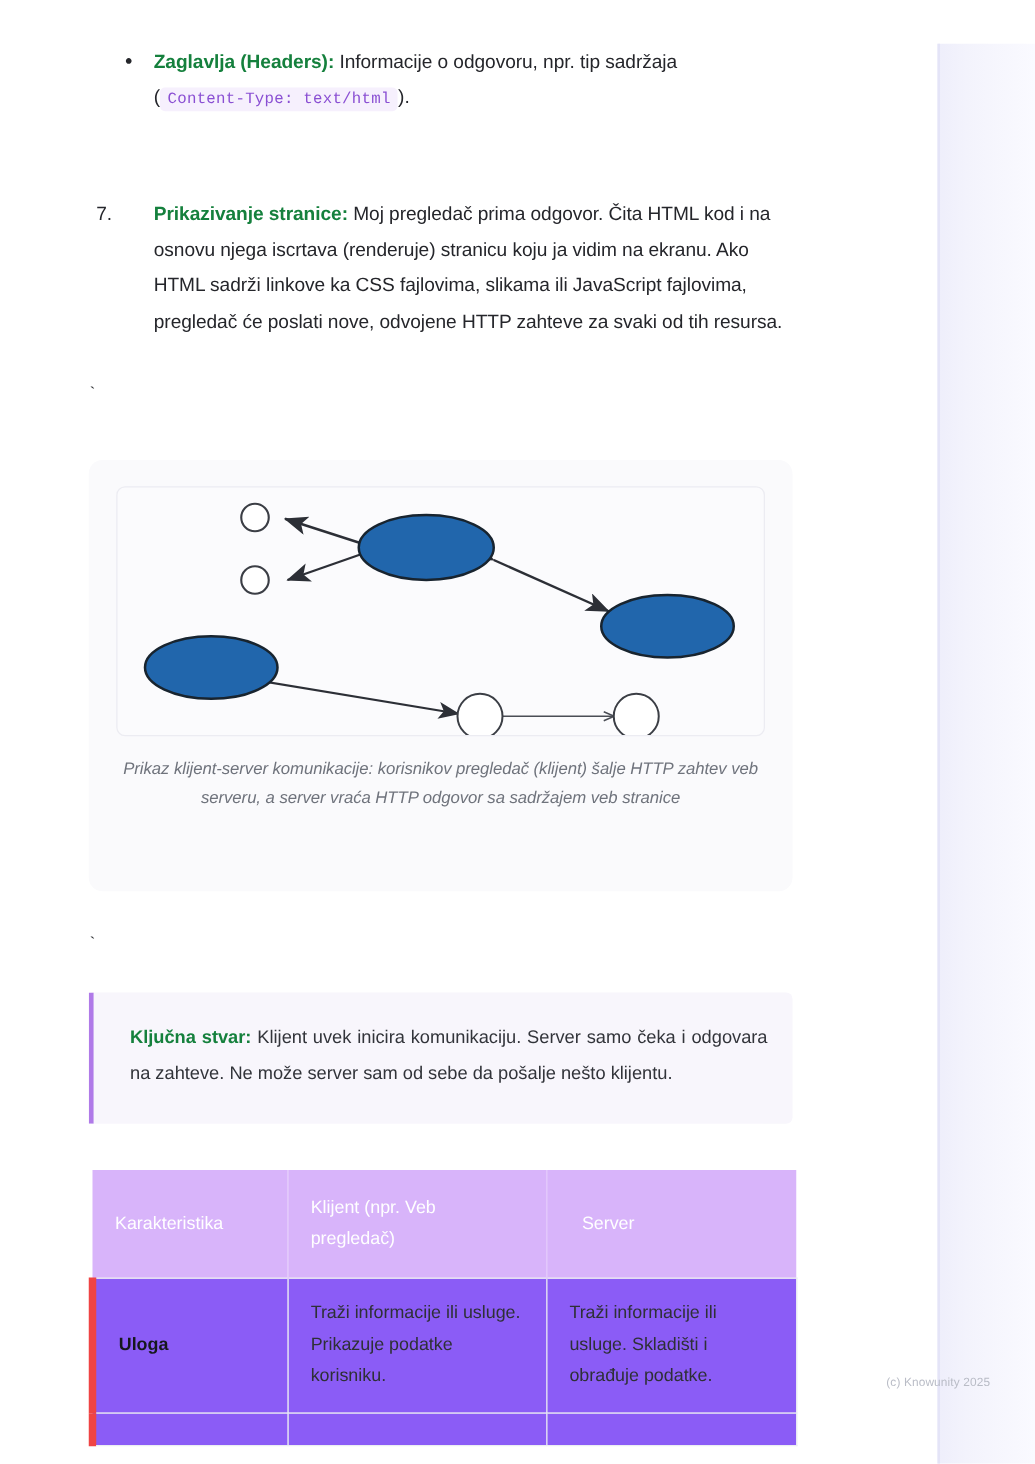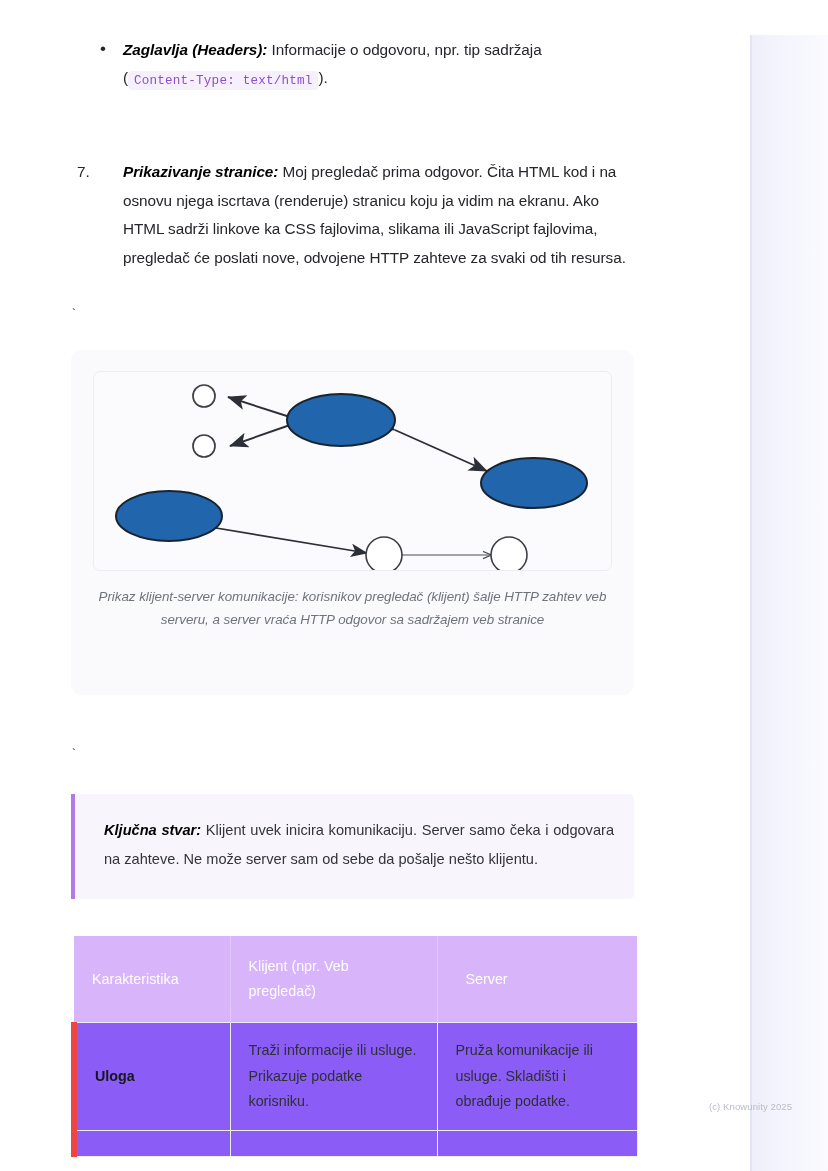--- a/index.html
+++ b/index.html
@@ -63,21 +63,21 @@
     letter-spacing: -0.05px;
   }
   ul.bullets > li::before {
     content: "•";
     position: absolute;
     left: 6px;
     top: -1px;
     font-size: 17px;
     color: #25262b;
   }
-  .b { font-weight: 700; color: #000000; font-style: italic; }
+  .b { font-weight: 700; color: #15803d; }
 
   code.inline {
     font-family: "Liberation Mono", "DejaVu Sans Mono", monospace;
     font-size: 12.6px;
     color: #8a4fd3;
     background: #f6f0fd;
     border-radius: 4px;
     padding: 2.5px 6px;
     letter-spacing: 0.2px;
     white-space: nowrap;
@@ -117,21 +117,21 @@
     color: #2b2d31;
     line-height: 1;
   }
   #tick-1 { top: 308px; }
   #tick-2 { top: 748px; }
 
   
   #figure-card {
     position: absolute;
     left: 71px;
-    top: 350px;
+    top: 368px;
     width: 563px;
     height: 345px;
     background: #fafafc;
     border-radius: 11px;
   }
   #figure-frame {
     position: absolute;
     left: 22px;
     top: 21px;
     width: 519px;
@@ -315,21 +315,21 @@
         <tr>
           <th>Karakteristika</th>
           <th>Klijent (npr. Veb pregledač)</th>
           <th>Server</th>
         </tr>
       </thead>
       <tbody>
         <tr>
           <td>Uloga</td>
           <td>Traži informacije ili usluge. Prikazuje podatke korisniku.</td>
-          <td>Pruža komunikacije ili usluge. Skladišti i obrađuje podatke.</td>
+          <td>Traži informacije ili usluge. Skladišti i obrađuje podatke.</td>
         </tr>
         <tr class="ghost">
           <td></td>
           <td></td>
           <td></td>
         </tr>
       </tbody>
     </table>
 
   </div>

